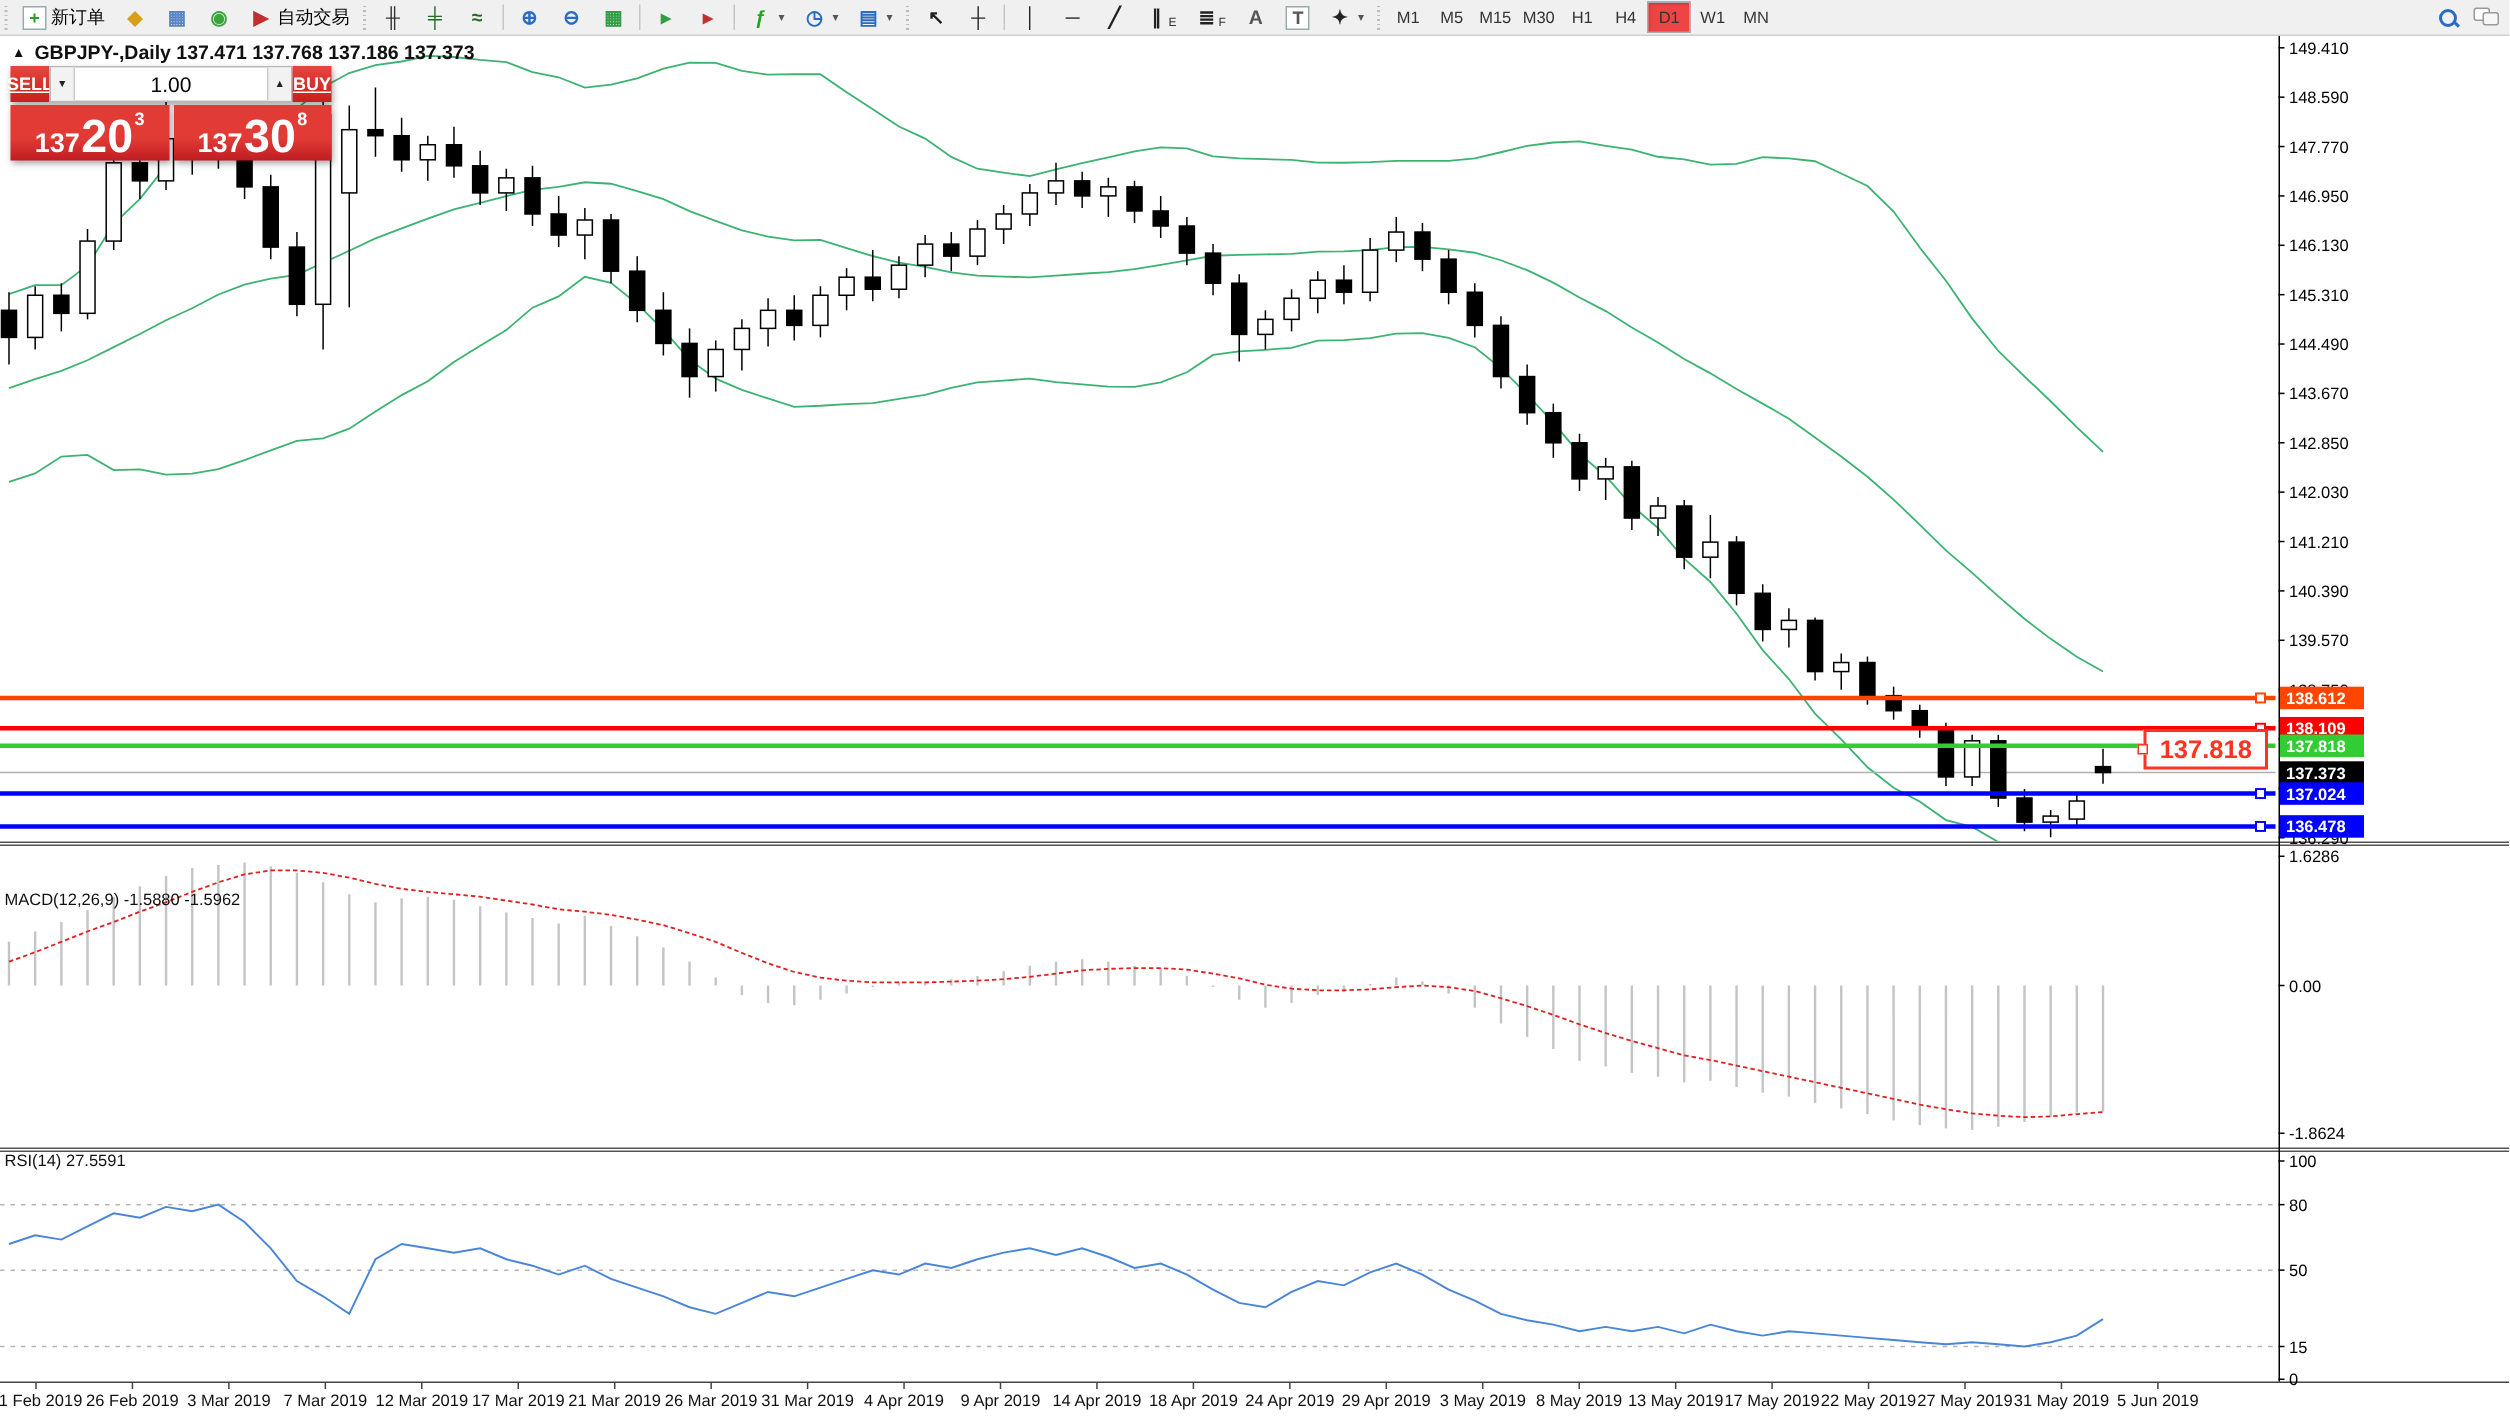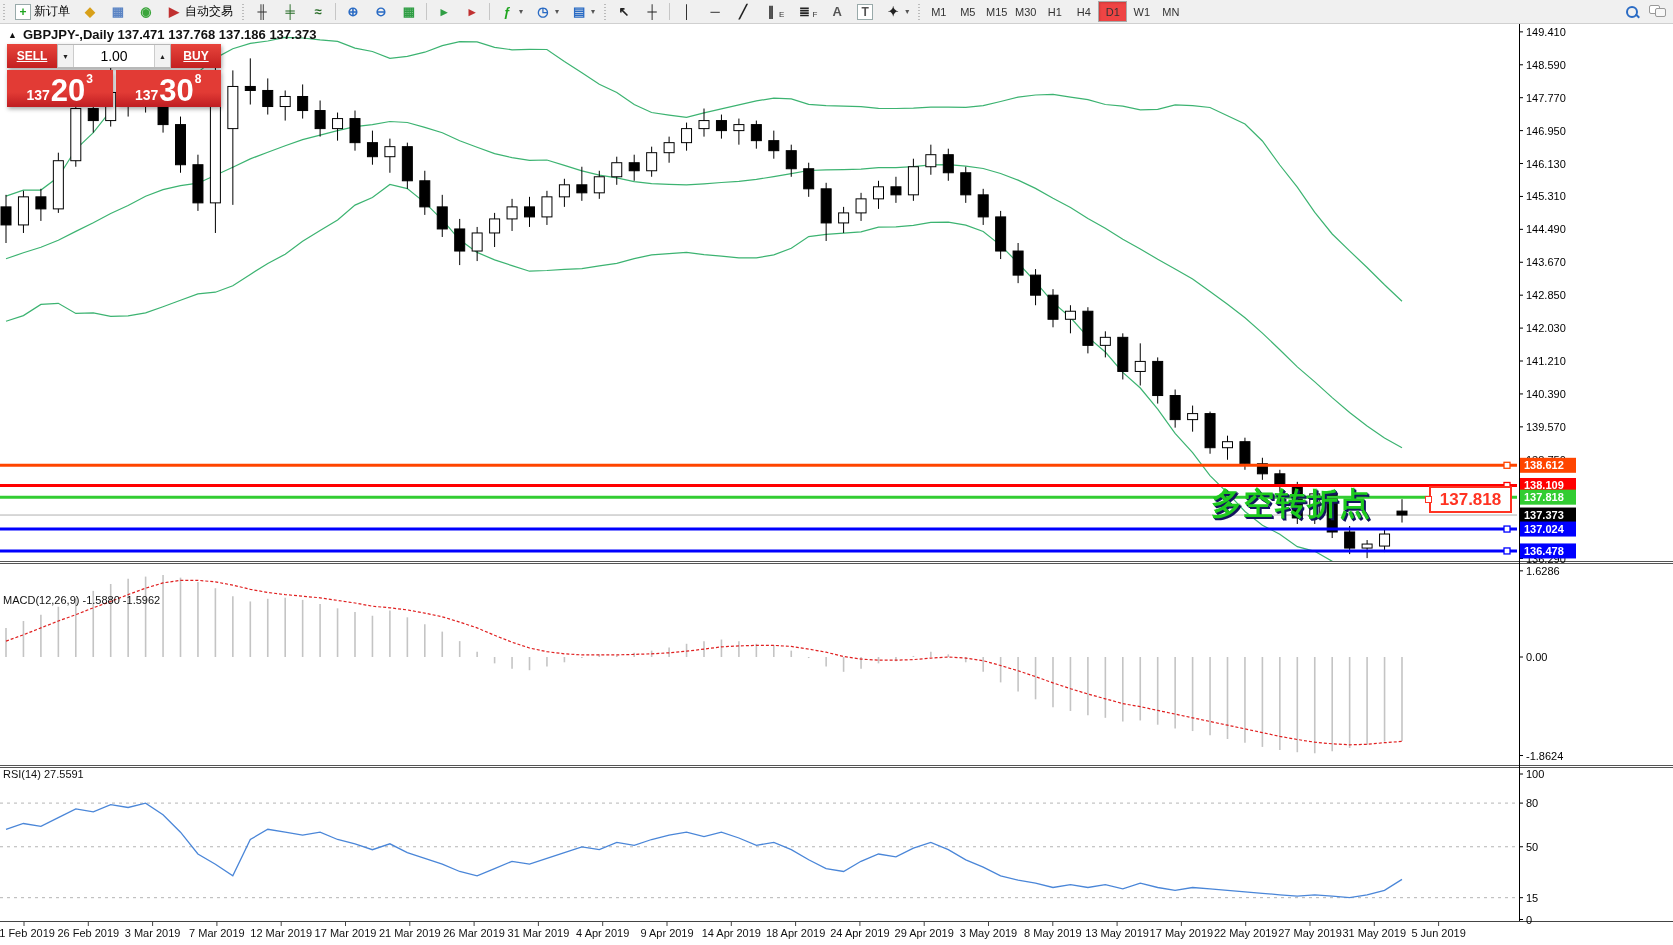--- a/index.html
+++ b/index.html
@@ -27,29 +27,29 @@
   .chat b1,.chat .b1{position:absolute;left:0;top:0;width:9px;height:7px;border:1px solid #999;border-radius:2px;background:#fff;}
   .chat .b2{position:absolute;left:6px;top:3px;width:9px;height:7px;border:1px solid #999;border-radius:2px;background:#f7f7f7;}
   
   #chart-svg{position:absolute;left:0;top:0;z-index:1;}
   #ohlc-header{position:absolute;left:8px;top:27px;z-index:10;font-size:13px;font-weight:600;color:#111;display:flex;gap:6px;align-items:center;}
   #ohlc-header .tri{font-size:9px;}
   
   #trade-panel{position:absolute;left:7px;top:44px;z-index:20;width:214px;user-select:none;
     filter:drop-shadow(1px 2px 2px rgba(0,0,0,.35));}
   #tp-row1{display:flex;height:24px;}
-  .tp-btn{width:50px;background:linear-gradient(#e8453c,#c42020);color:#fff;font-weight:bold;font-size:12px;
+  .tp-btn{width:26px;background:linear-gradient(#e8453c,#c42020);color:#fff;font-weight:bold;font-size:12px;
     display:flex;align-items:center;justify-content:center;text-decoration:underline;}
   .tp-spin{flex:1;display:flex;background:#fff;border:1px solid #b8b8b8;}
   .tp-arrow{width:15px;background:#f2f2f2;border-right:1px solid #ccc;display:flex;align-items:center;justify-content:center;font-size:7px;color:#222;}
   .tp-arrow.up{border-right:none;border-left:1px solid #ccc;}
   .tp-val{flex:1;display:flex;align-items:center;justify-content:center;font-size:14px;color:#000;}
   #tp-row2{display:flex;gap:3px;margin-top:2px;height:37px;}
   .tp-price{flex:1;background:linear-gradient(#e23b35 60%,#bf1d22);color:#fff;display:flex;align-items:flex-end;justify-content:center;padding-bottom:3px;}
-  .tp-price .pfx{font-size:14px;font-weight:bold;line-height:18px;}
+  .tp-price .pfx{font-size:18px;font-weight:bold;line-height:18px;}
   .tp-price .big{font-size:31px;font-weight:bold;line-height:27px;margin:0 1px;}
   .tp-price .sup{font-size:12px;font-weight:bold;align-self:flex-start;margin-top:2px;}
   
   .pane-label{position:absolute;left:3px;z-index:10;font-size:11px;color:#111;}
   
   #annotation{position:absolute;left:1211px;top:483px;z-index:12;font-size:31px;font-weight:bold;letter-spacing:1px;
     color:#1ecb1e;text-shadow:2px 2px 0 #14145e, 1px 1px 0 #14145e;white-space:nowrap;}
   #callout{position:absolute;left:1429px;top:486px;width:79px;height:23px;z-index:12;background:#fff;
     border:2px solid #f32;color:#f32;font-size:17px;font-weight:bold;display:flex;align-items:center;justify-content:center;}
   #callout .anchor{position:absolute;left:-6px;top:8px;width:5px;height:5px;background:#fff;border:1px solid #f32;}
@@ -611,18 +611,17 @@
     </div>
   </div>
 
   <div class="pane-label" style="top:594px">
     <span>MACD(12,26,9)</span> <span>-1.5880 -1.5962</span>
   </div>
   <div class="pane-label" style="top:768px">
     <span>RSI(14)</span> <span>27.5591</span>
   </div>
 
-  <div id="annotation">多空转折点</div>
   <div id="callout">
     <span class="anchor"></span>
     <span>137.818</span>
   </div>
 </div>
 
 </body></html>

